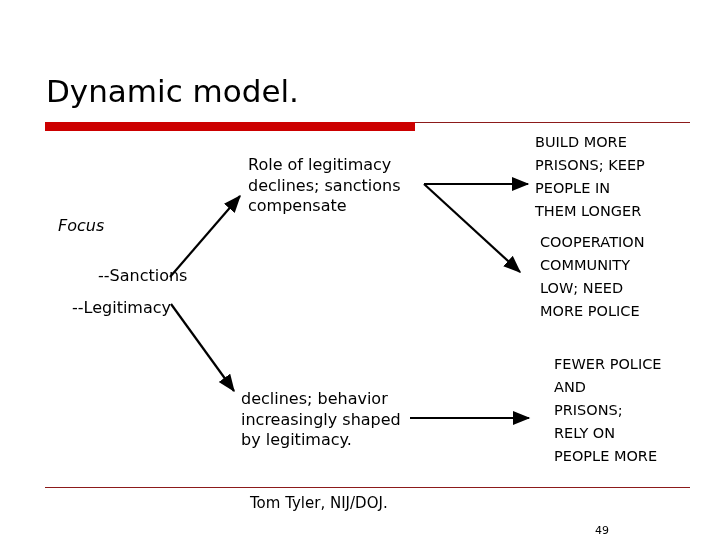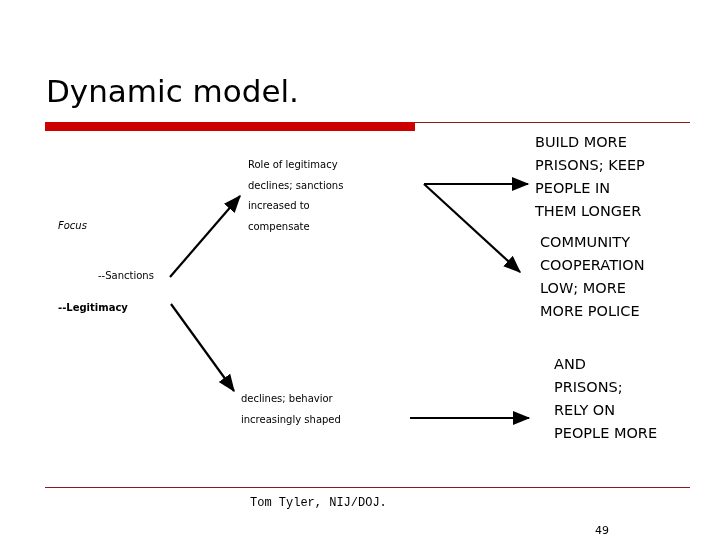--- a/index.html
+++ b/index.html
@@ -58,48 +58,47 @@
     left: 45px;
     top: 487px;
     width: 645px;
     height: 1px;
     background: #8c1a1a;
   }
 
   
   .tbox {
     position: absolute;
-    font-size: 10px;
+    font-size: 16px;
     line-height: 20.5px;
     color: #000000;
   }
   .tbox .line { white-space: nowrap; display: block; }
 
   #focus-label     { left: 58px;  top: 216px; font-style: italic; }
   #item-sanctions  { left: 58px;  top: 266px; margin-left: 40px; }
-  #item-legitimacy { left: 58px;  top: 298px; font-weight: bold; }
+  #item-legitimacy { left: 72px;  top: 298px; }
 
   #mid-top-block    { left: 248px; top: 155px; }
   #mid-bottom-block { left: 241px; top: 389px; }
 
   .tbox.caps { font-size: 14.5px; line-height: 23px; }
   #right-block-1 { left: 535px; top: 131px; }
   #right-block-2 { left: 540px; top: 231px; }
   #right-block-3 { left: 554px; top: 353px; }
 
   
   #footer-credit {
     position: absolute;
     left: 250px;
     top: 496px;
-    font-size: 12px;
+    font-size: 15px;
     line-height: 14px;
     color: #000000;
     white-space: nowrap;
-    font-family: Liberation Mono, monospace;
   }
   #footer-pagenum {
     position: absolute;
     left: 595px;
     top: 524px;
     font-size: 11px;
     line-height: 14px;
     color: #000000;
   }
 
@@ -127,41 +126,42 @@
   <div class="tbox" id="item-sanctions">
     <span class="line">--Sanctions</span>
   </div>
   <div class="tbox" id="item-legitimacy">
     <span class="line">--Legitimacy</span>
   </div>
 
   <div class="tbox" id="mid-top-block">
     <span class="line">Role of legitimacy</span>
     <span class="line">declines; sanctions</span>
-    <span class="line">increased to</span>
     <span class="line">compensate</span>
   </div>
   <div class="tbox" id="mid-bottom-block">
     <span class="line">declines; behavior</span>
     <span class="line">increasingly shaped</span>
+    <span class="line">by legitimacy.</span>
   </div>
 
   <div class="tbox caps" id="right-block-1">
     <span class="line">BUILD MORE</span>
     <span class="line">PRISONS; KEEP</span>
     <span class="line">PEOPLE IN</span>
     <span class="line">THEM LONGER</span>
   </div>
   <div class="tbox caps" id="right-block-2">
+    <span class="line">COOPERATION</span>
     <span class="line">COMMUNITY</span>
-    <span class="line">COOPERATION</span>
-    <span class="line">LOW; MORE</span>
+    <span class="line">LOW; NEED</span>
     <span class="line">MORE POLICE</span>
   </div>
   <div class="tbox caps" id="right-block-3">
+    <span class="line">FEWER POLICE</span>
     <span class="line">AND</span>
     <span class="line">PRISONS;</span>
     <span class="line">RELY ON</span>
     <span class="line">PEOPLE MORE</span>
   </div>
 
   <svg id="arrows" viewBox="0 0 720 540" width="720" height="540">
     <defs>
       <marker id="ah" markerWidth="9" markerHeight="9" refX="7.4" refY="3.2" orient="auto" markerUnits="strokeWidth">
         <path d="M0,0 L8,3.2 L0,6.4 z" fill="#000000"></path>

